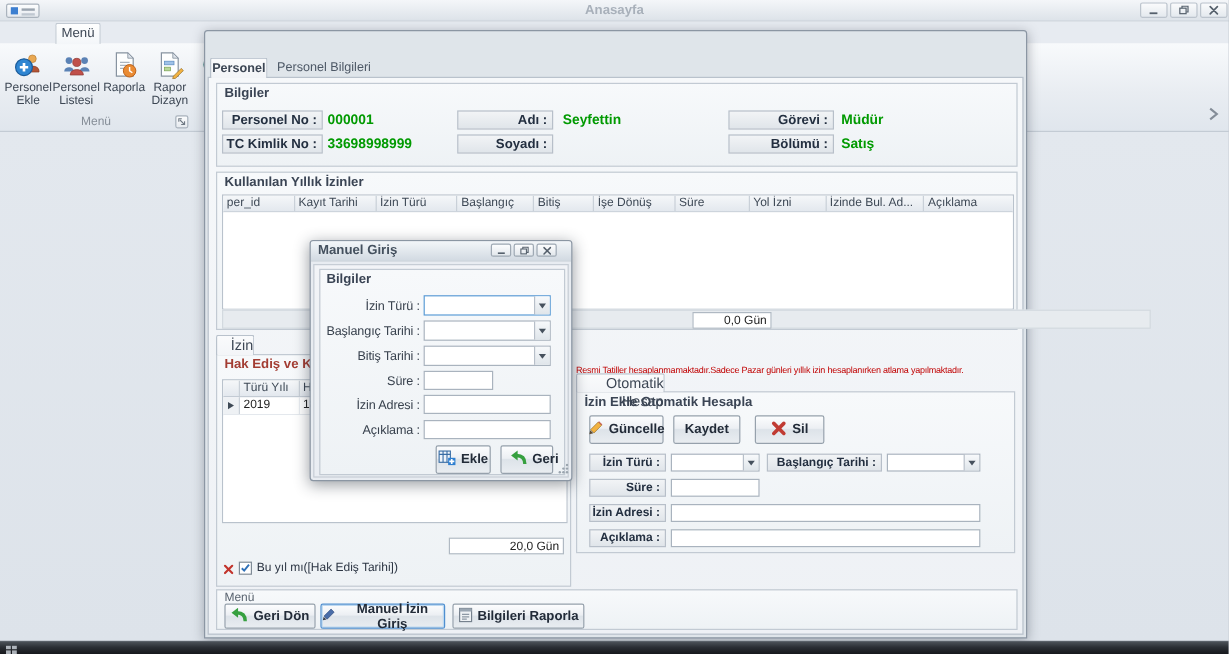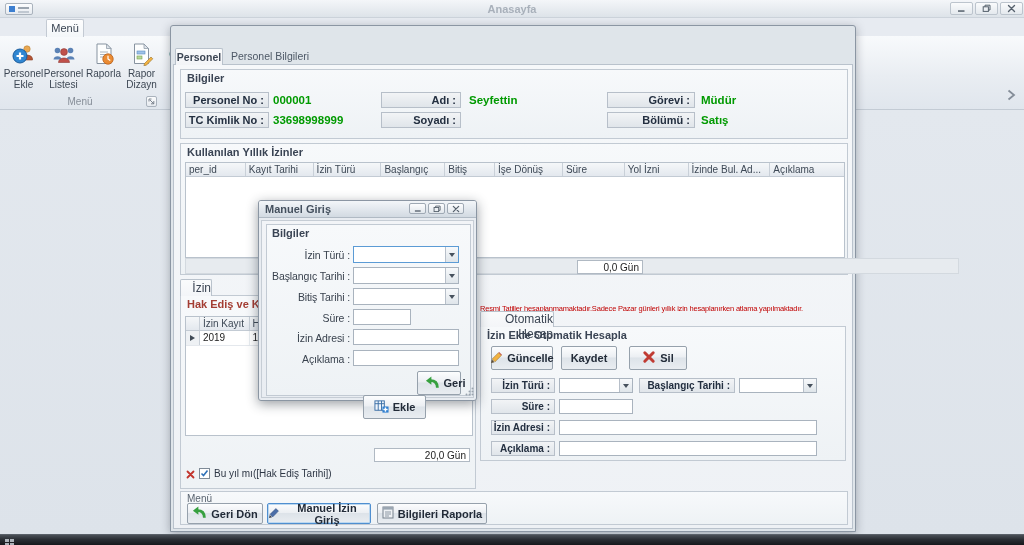--- a/index.html
+++ b/index.html
@@ -247,21 +247,21 @@
           <div class="sumbox" style="left:391px;top:1px;width:66px;">0,0 Gün</div>
         </div>
       </div>
 
       <div class="smalltab" style="left:6px;top:214px;width:32px;height:17px;line-height:16px;">İzin</div>
       <div class="gbox" style="left:6px;top:230px;width:296px;height:194px;">
         <div class="gcap red">Hak Ediş ve Kullanım</div>
         <div class="grid" style="left:4px;top:20px;width:288px;height:120px;">
           <div class="ghead">
             <div class="gh" style="width:14px;"></div>
-            <div class="gh" style="width:50px;">İzin Kayıt</div>
+            <div class="gh" style="width:50px;">Türü Yılı</div>
             <div class="gh" style="width:224px;border-right:none;">Ha</div>
           </div>
           <div class="grow">
             <div class="rowind" style="width:14px;">
                 <span class="tri-right"></span>
               </div>
             <div class="gcell" style="width:50px;">2019</div>
             <div class="gcell" style="width:224px;border-right:none;">18</div>
           </div>
           <div style="height:90px;background:#fff;"></div>
@@ -392,21 +392,21 @@
           <span class="cdrop">
               <span class="tri-down"></span>
             </span>
         </div>
         <div class="plainlbl" style="left:0;top:86px;width:83px;">Süre :</div>
         <div class="txt" style="left:86px;top:84px;width:58px;"></div>
         <div class="plainlbl" style="left:0;top:106px;width:83px;">İzin Adresi :</div>
         <div class="txt" style="left:86px;top:104px;width:106px;"></div>
         <div class="plainlbl" style="left:0;top:127px;width:83px;">Açıklama :</div>
         <div class="txt" style="left:86px;top:125px;width:106px;"></div>
-        <div class="btn" style="left:96px;top:146px;width:63px;height:24px;margin-top:24px;">
+        <div class="btn" style="left:96px;top:146px;width:46px;height:24px;">
           <span><svg width="15" height="15" viewBox="0 0 16 16">
                 <rect x="1" y="2" width="10" height="10" fill="#eef4fb" stroke="#3a6ea5"></rect>
                 <line x1="1" y1="5" x2="11" y2="5" stroke="#3a6ea5"></line>
                 <line x1="4.5" y1="2" x2="4.5" y2="12" stroke="#3a6ea5"></line>
                 <line x1="8" y1="2" x2="8" y2="12" stroke="#3a6ea5"></line>
                 <rect x="9" y="8" width="6.5" height="6.5" fill="#2f7fd0"></rect>
                 <line x1="12.2" y1="9" x2="12.2" y2="13.5" stroke="#fff" stroke-width="1.5"></line>
                 <line x1="10" y1="11.2" x2="14.5" y2="11.2" stroke="#fff" stroke-width="1.5"></line>
               </svg></span>
           <span>Ekle</span>

